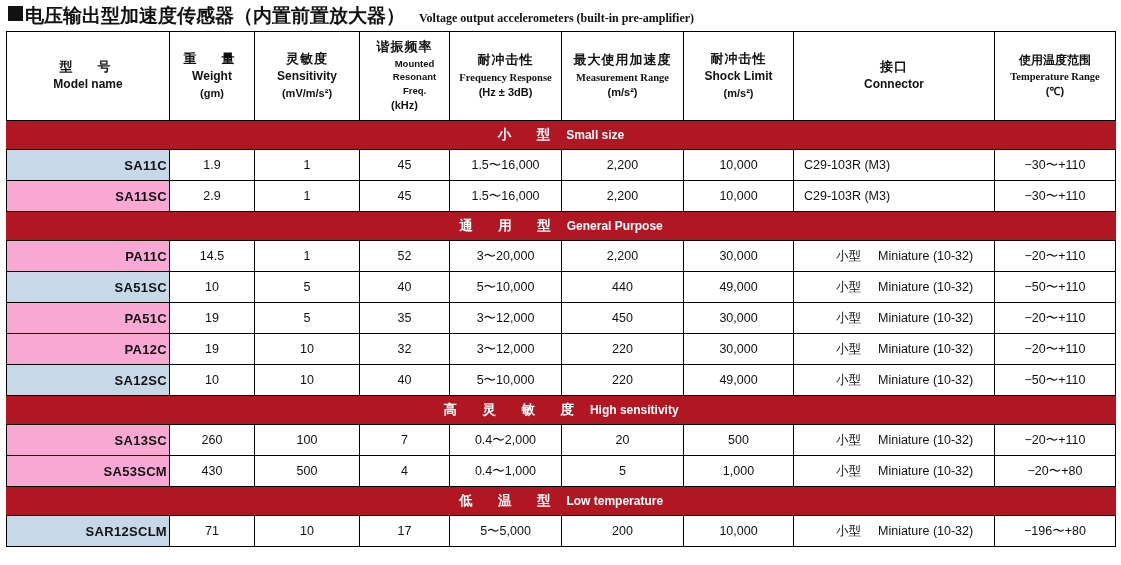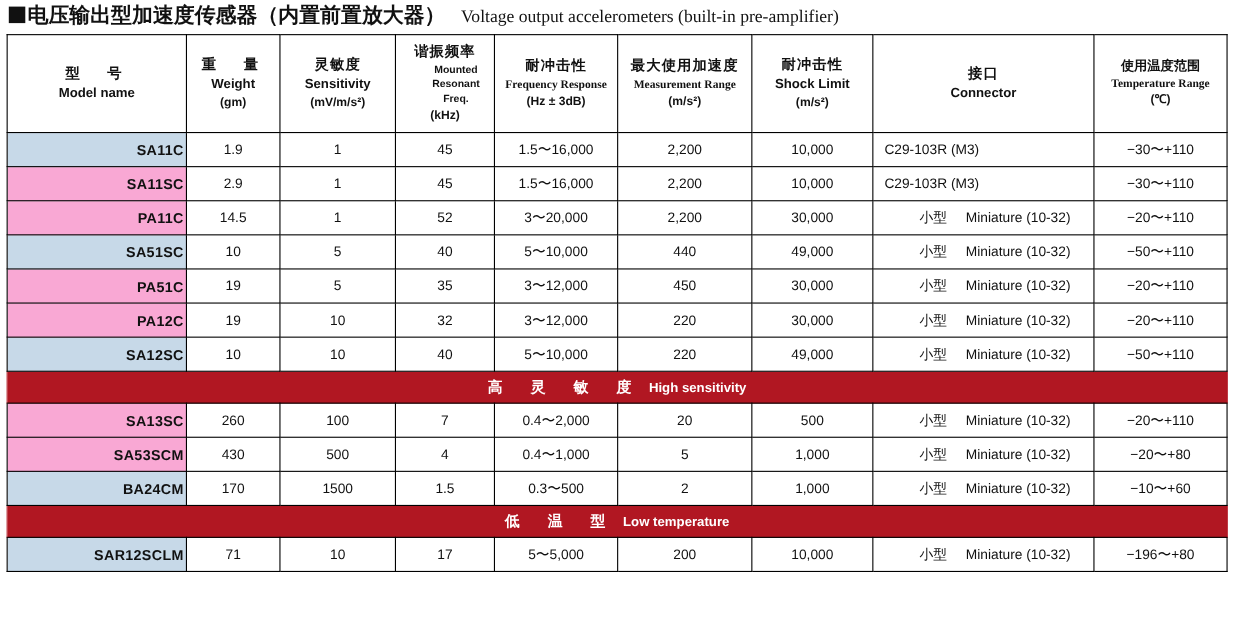--- a/index.html
+++ b/index.html
@@ -32,22 +32,22 @@
   }
   .heading .cn{
     font-size:19px;
     font-weight:bold;
     letter-spacing:0px;
     line-height:1;
     white-space:nowrap;
   }
   .heading .en{
     font-family:"Liberation Serif", serif;
-    font-size:16px;
-    font-weight:normal;
+    font-size:12px;
+    font-weight:bold;
     line-height:1;
     padding-bottom:1px;
     white-space:nowrap;
   }
   
   table{
     border-collapse:collapse;
     width:1109px;
     table-layout:fixed;
   }
@@ -138,21 +138,21 @@
     width:42px;
     margin-left:32px;
   }
 </style>
 </head>
 <body>
 
 <div class="page">
 
   <div class="heading">
-    <div style="display:flex;font-family:Liberation Mono, monospace;">
+    <div style="display:flex;">
       <span class="sq"></span>
       <span class="cn">电压输出型加速度传感器（内置前置放大器）</span>
     </div>
     <span class="en">Voltage output accelerometers (built-in pre-amplifier)</span>
   </div>
 
   <table>
     <colgroup>
       <col class="c0">
         <col class="c1">
@@ -205,20 +205,23 @@
           <span class="h-en">Connector</span>
         </td>
         <td>
           <span class="h-cn" style="font-size:12px;letter-spacing:0">使用温度范围</span>
           <span class="h-en small">Temperature Range</span>
           <span class="h-unit">(℃)</span>
         </td>
       </tr>
     </thead>
     <tbody id="tbody">
+        <tr class="section">
+          <td colspan="9"><span class="sec-cn">小　型</span><span class="sec-en">Small size</span></td>
+        </tr>
         <tr>
           <td class="model hl">SA11C</td>
           <td>1.9</td>
           <td>1</td>
           <td>45</td>
           <td>1.5〜16,000</td>
           <td>2,200</td>
           <td>10,000</td>
           <td class="conn"><span>C29-103R (M3)</span></td>
           <td>−30〜+110</td>
@@ -227,20 +230,23 @@
           <td class="model plain">SA11SC</td>
           <td>2.9</td>
           <td>1</td>
           <td>45</td>
           <td>1.5〜16,000</td>
           <td>2,200</td>
           <td>10,000</td>
           <td class="conn"><span>C29-103R (M3)</span></td>
           <td>−30〜+110</td>
         </tr>
+        <tr class="section">
+          <td colspan="9"><span class="sec-cn">通　用　型</span><span class="sec-en">General Purpose</span></td>
+        </tr>
         <tr>
           <td class="model plain">PA11C</td>
           <td>14.5</td>
           <td>1</td>
           <td>52</td>
           <td>3〜20,000</td>
           <td>2,200</td>
           <td>30,000</td>
           <td class="conn"><span class="mini">小型</span><span>Miniature (10-32)</span></td>
           <td>−20〜+110</td>
@@ -307,31 +313,20 @@
           <td class="model plain">SA53SCM</td>
           <td>430</td>
           <td>500</td>
           <td>4</td>
           <td>0.4〜1,000</td>
           <td>5</td>
           <td>1,000</td>
           <td class="conn"><span class="mini">小型</span><span>Miniature (10-32)</span></td>
           <td>−20〜+80</td>
         </tr>
-        <tr>
-          <td class="model hl">BA24CM</td>
-          <td>170</td>
-          <td>1500</td>
-          <td>1.5</td>
-          <td>0.3〜500</td>
-          <td>2</td>
-          <td>1,000</td>
-          <td class="conn"><span class="mini">小型</span><span>Miniature (10-32)</span></td>
-          <td>−10〜+60</td>
-        </tr>
         <tr class="section">
           <td colspan="9"><span class="sec-cn">低　温　型</span><span class="sec-en">Low temperature</span></td>
         </tr>
         <tr>
           <td class="model hl">SAR12SCLM</td>
           <td>71</td>
           <td>10</td>
           <td>17</td>
           <td>5〜5,000</td>
           <td>200</td>

